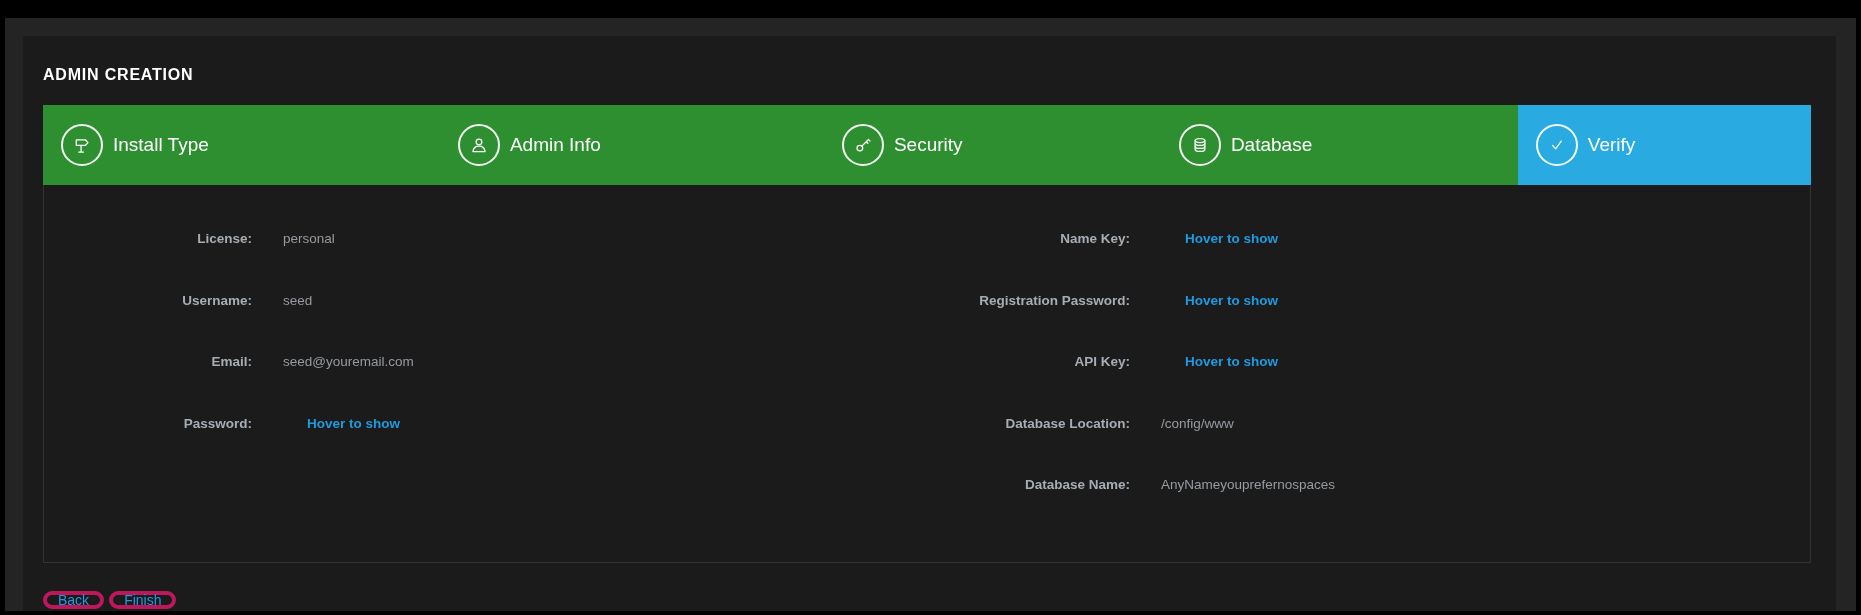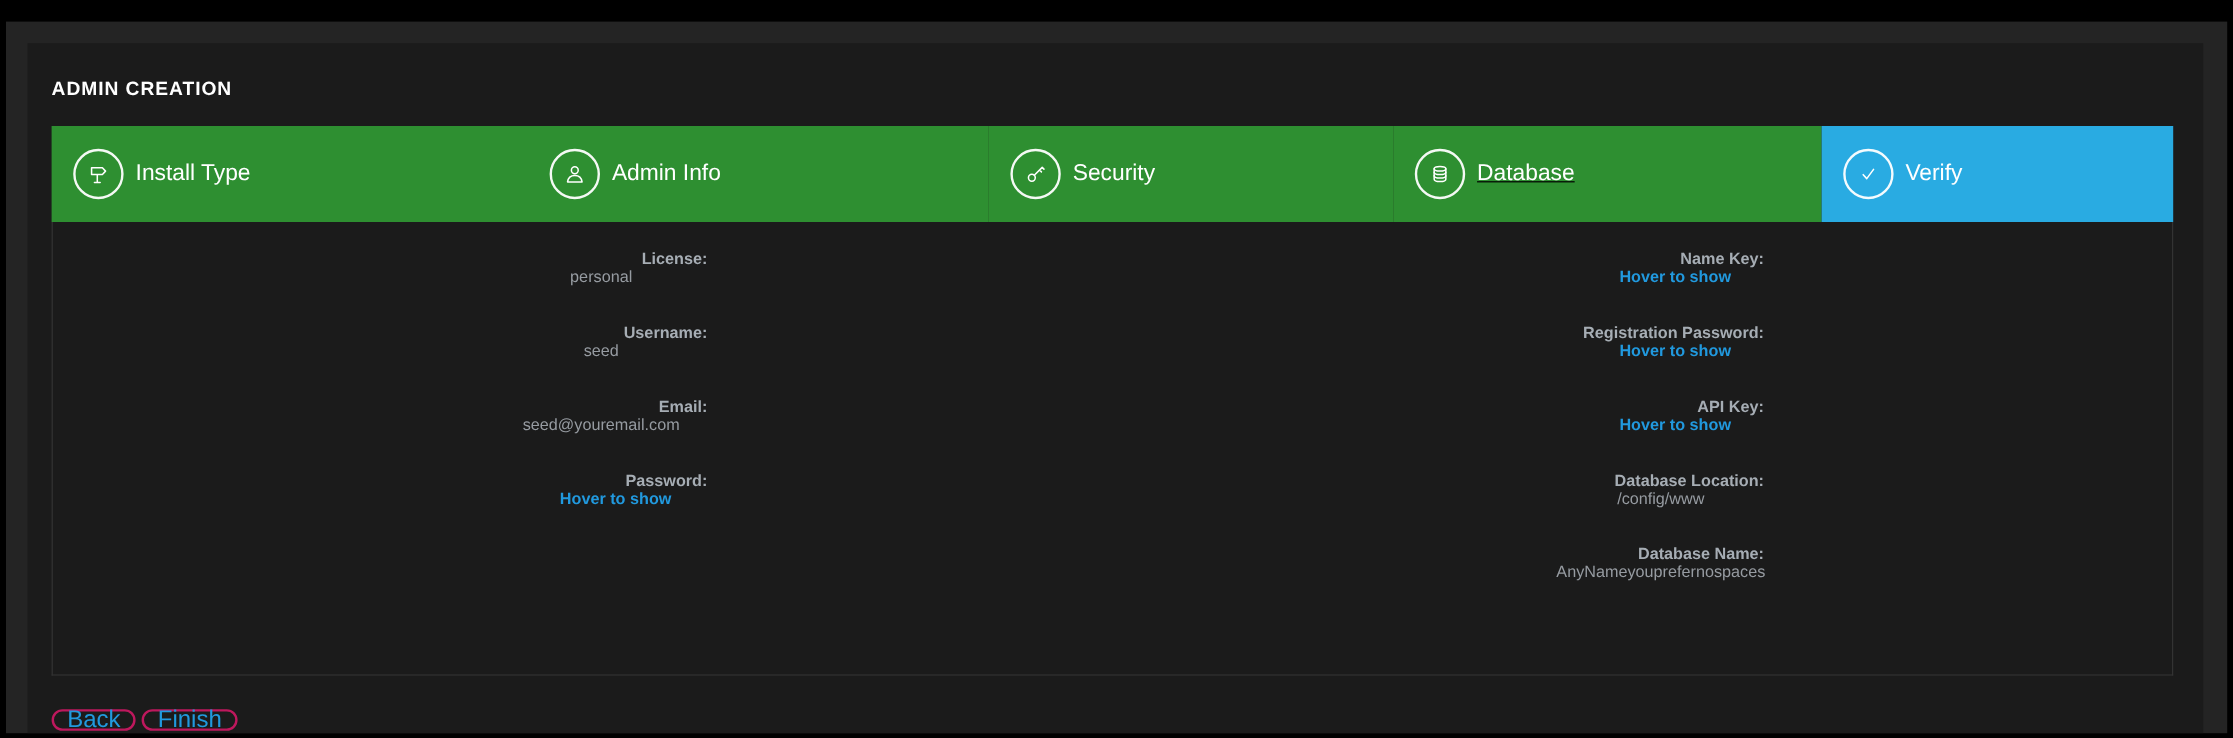--- a/index.html
+++ b/index.html
@@ -6,34 +6,34 @@
   body{width:1861px;height:615px;overflow:hidden;font-family:"Liberation Sans",sans-serif;}
   .frame{position:relative;width:1861px;height:615px;background:#000;}
   .desktop{position:absolute;left:5px;top:18px;width:1851px;height:593px;background:var(--background,#242424);}
   .panel{position:absolute;left:18px;top:18px;right:20px;bottom:0;background:var(--panel,#1b1b1b);padding-left:20px;box-sizing:border-box;}
   .panel-title{margin:29px 0 0 0;font-size:16px;font-weight:bold;letter-spacing:.8px;color:#ffffff;line-height:20px;}
   .wizard{margin-top:20px;width:1768px;}
   .steps{display:flex;height:80px;}
   .step{display:flex;align-items:center;padding-left:18px;box-sizing:border-box;cursor:pointer;min-width:0;}
   .step.done{background:var(--step-done,#2e8f31);}
   .step.active{background:var(--step-active,#29abe2);}
-  .s1{width:22.45%;}.s2{width:21.72%;}.s3{width:19.06%;}.s4{width:20.19%;text-decoration:underline;}.s5{width:16.58%;}
+  .s1{width:22.45%;}.s2{width:21.72%;}.s3{width:19.06%;}.s4{width:20.19%;}.s5{width:16.58%;}
   .ring{width:38px;height:38px;border:2px solid rgba(255,255,255,.95);border-radius:50%;display:flex;align-items:center;justify-content:center;flex:0 0 auto;}
   .ring svg{width:22px;height:22px;stroke:#fff;fill:none;stroke-width:1.4;stroke-linecap:round;stroke-linejoin:round;}
   .step-label{color:#fff;font-size:19px;margin-left:10px;white-space:nowrap;}
   .content{display:flex;height:378px;border:1px solid #333333;border-top:0;box-sizing:border-box;padding-top:23px;}
   .col{width:50%;}
-  .row{height:61.5px;display:flex;align-items:center;flex-direction:column;}
+  .row{height:61.5px;display:flex;align-items:center;}
   .lbl{font-weight:bold;font-size:13.5px;color:var(--label,#a6adb4);text-align:right;flex:0 0 auto;}
   .col-left .lbl{width:208px;}
   .col-right .lbl{width:203px;}
   .val{margin-left:31px;font-size:13.5px;color:var(--value,#969ba1);white-space:nowrap;}
   .val.link{color:var(--link,#2199de);font-weight:bold;cursor:pointer;padding-left:24px;}
   .footer{margin-top:28px;display:flex;gap:5px;}
-  .pill{height:18px;padding:0 11px;border-radius:15px;border:2px solid #be185d;background:transparent;color:var(--link,#2199de);font-size:20px;font-family:inherit;cursor:pointer;display:inline-flex;align-items:center;line-height:27px;}
+  .pill{height:18px;padding:0 11px;border-radius:15px;border:4px solid #be185d;background:transparent;color:var(--link,#2199de);font-size:14px;font-family:inherit;cursor:pointer;display:inline-flex;align-items:center;line-height:27px;}
 </style>
 </head>
 <body>
 
 <div class="frame">
   <div class="desktop">
     <div class="panel">
 
       <h1 class="panel-title">ADMIN CREATION</h1>
 

